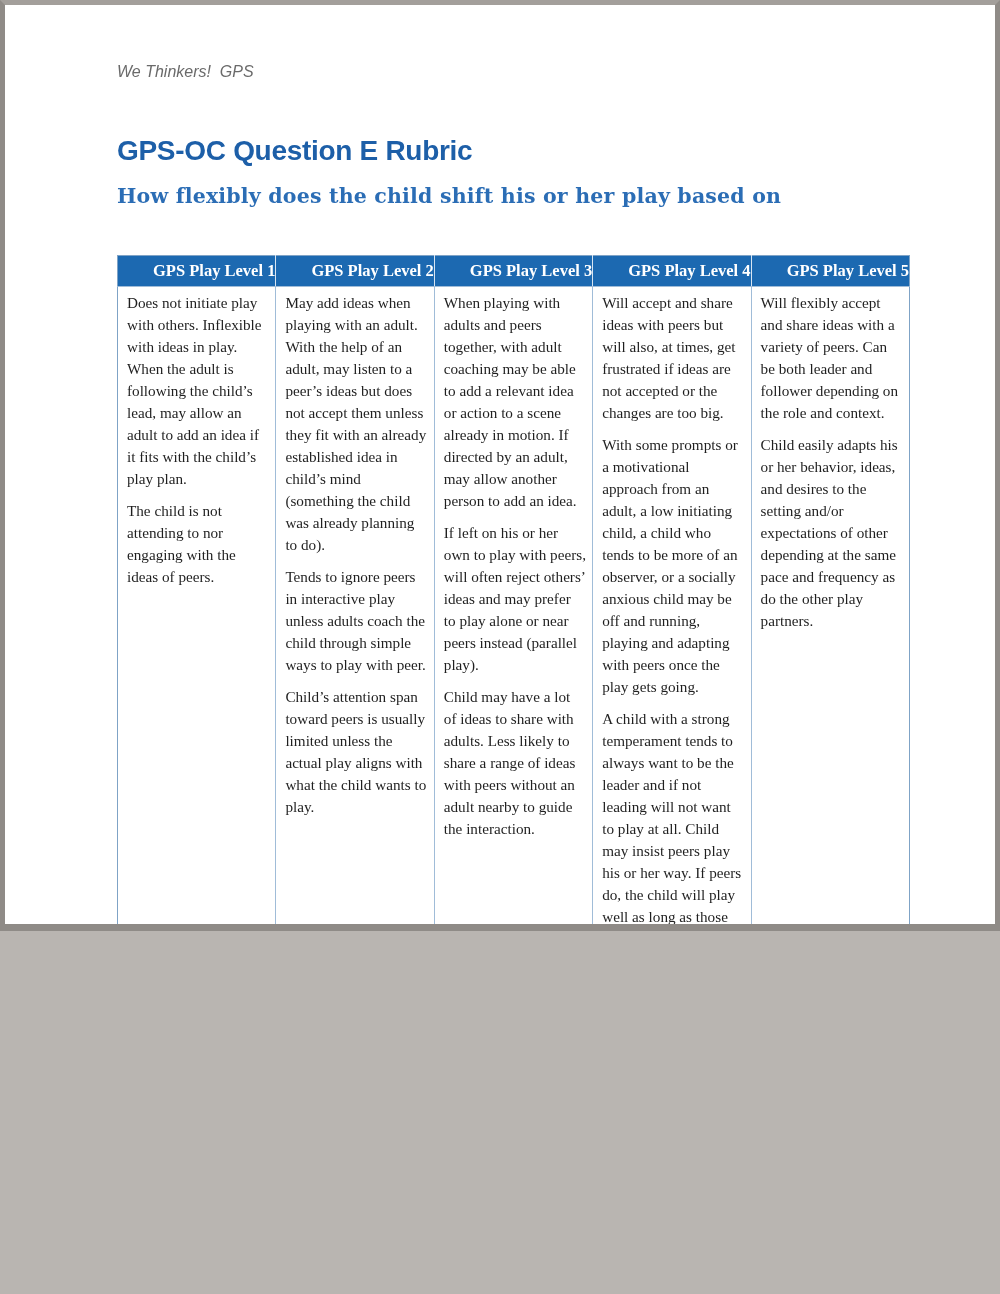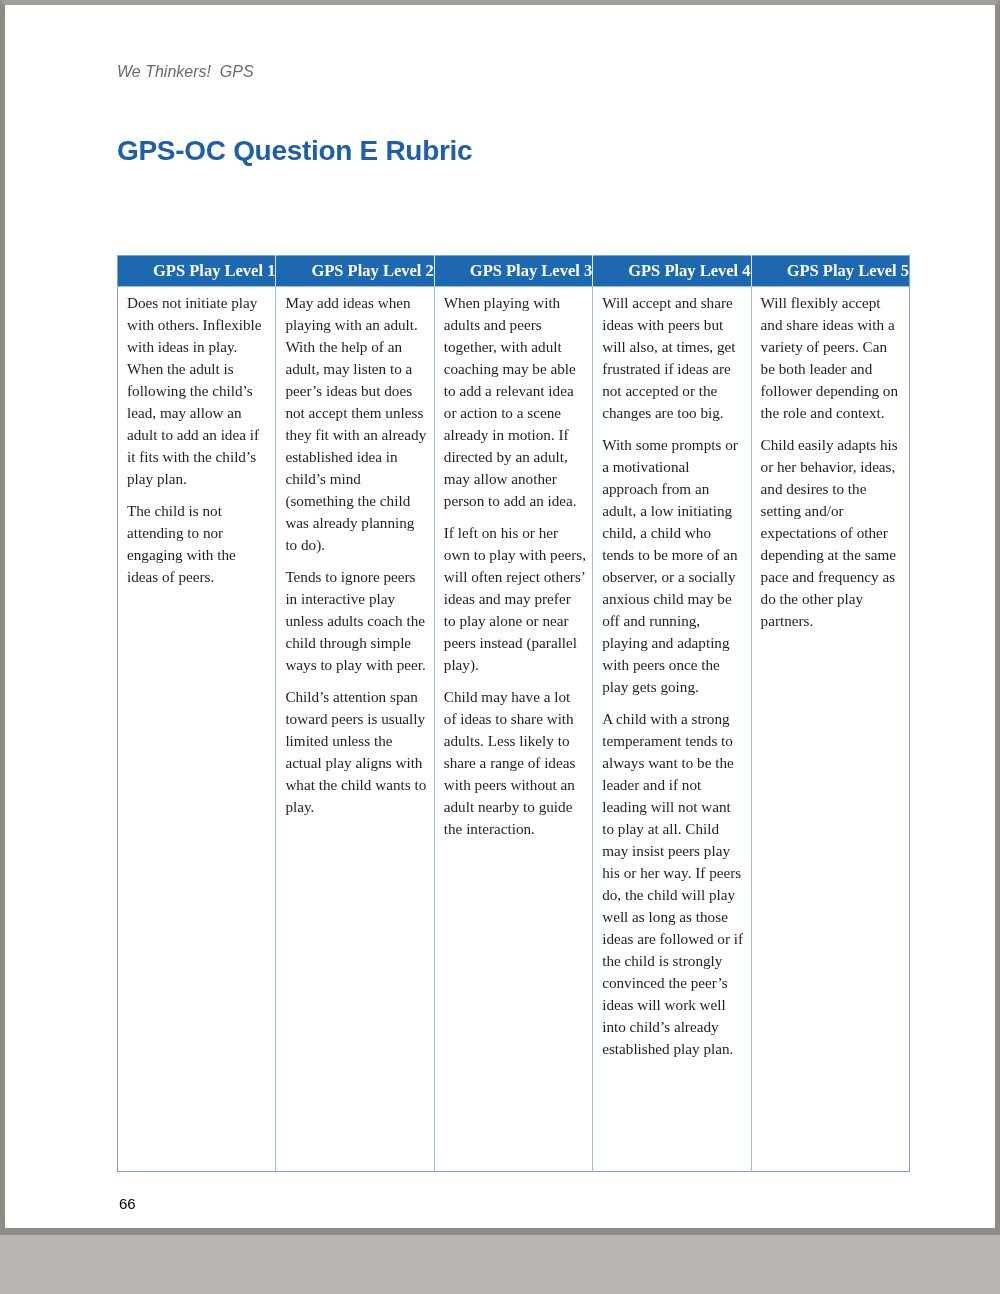--- a/index.html
+++ b/index.html
@@ -4,21 +4,21 @@
 <style>
   html, body {
     margin: 0;
     padding: 0;
     background: #b9b5b1;
     font-family: "Liberation Serif", serif;
   }
   .page {
     position: relative;
     width: 1000px;
-    height: 1235px;
+    height: 931px;
     margin: 0 auto;
     background: #ffffff;
     box-sizing: border-box;
     border: 5px solid #8f8b87;
     border-top-color: #a39f9b;
     border-bottom-width: 7px;
     overflow: hidden;
   }
   .running-header {
     position: absolute;
@@ -110,20 +110,21 @@
 </head>
 <body>
 
 <div class="page">
 
   <div class="running-header">We Thinkers!  GPS</div>
 
   <h1 class="title">GPS-OC Question E Rubric</h1>
 
   <div class="question">
+    <div>How flexibly does the child shift his or her play based on</div>
   </div>
 
   <table class="rubric">
     <thead>
       <tr>
         <th>GPS Play Level 1</th>
         <th>GPS Play Level 2</th>
         <th>GPS Play Level 3</th>
         <th>GPS Play Level 4</th>
         <th>GPS Play Level 5</th>

